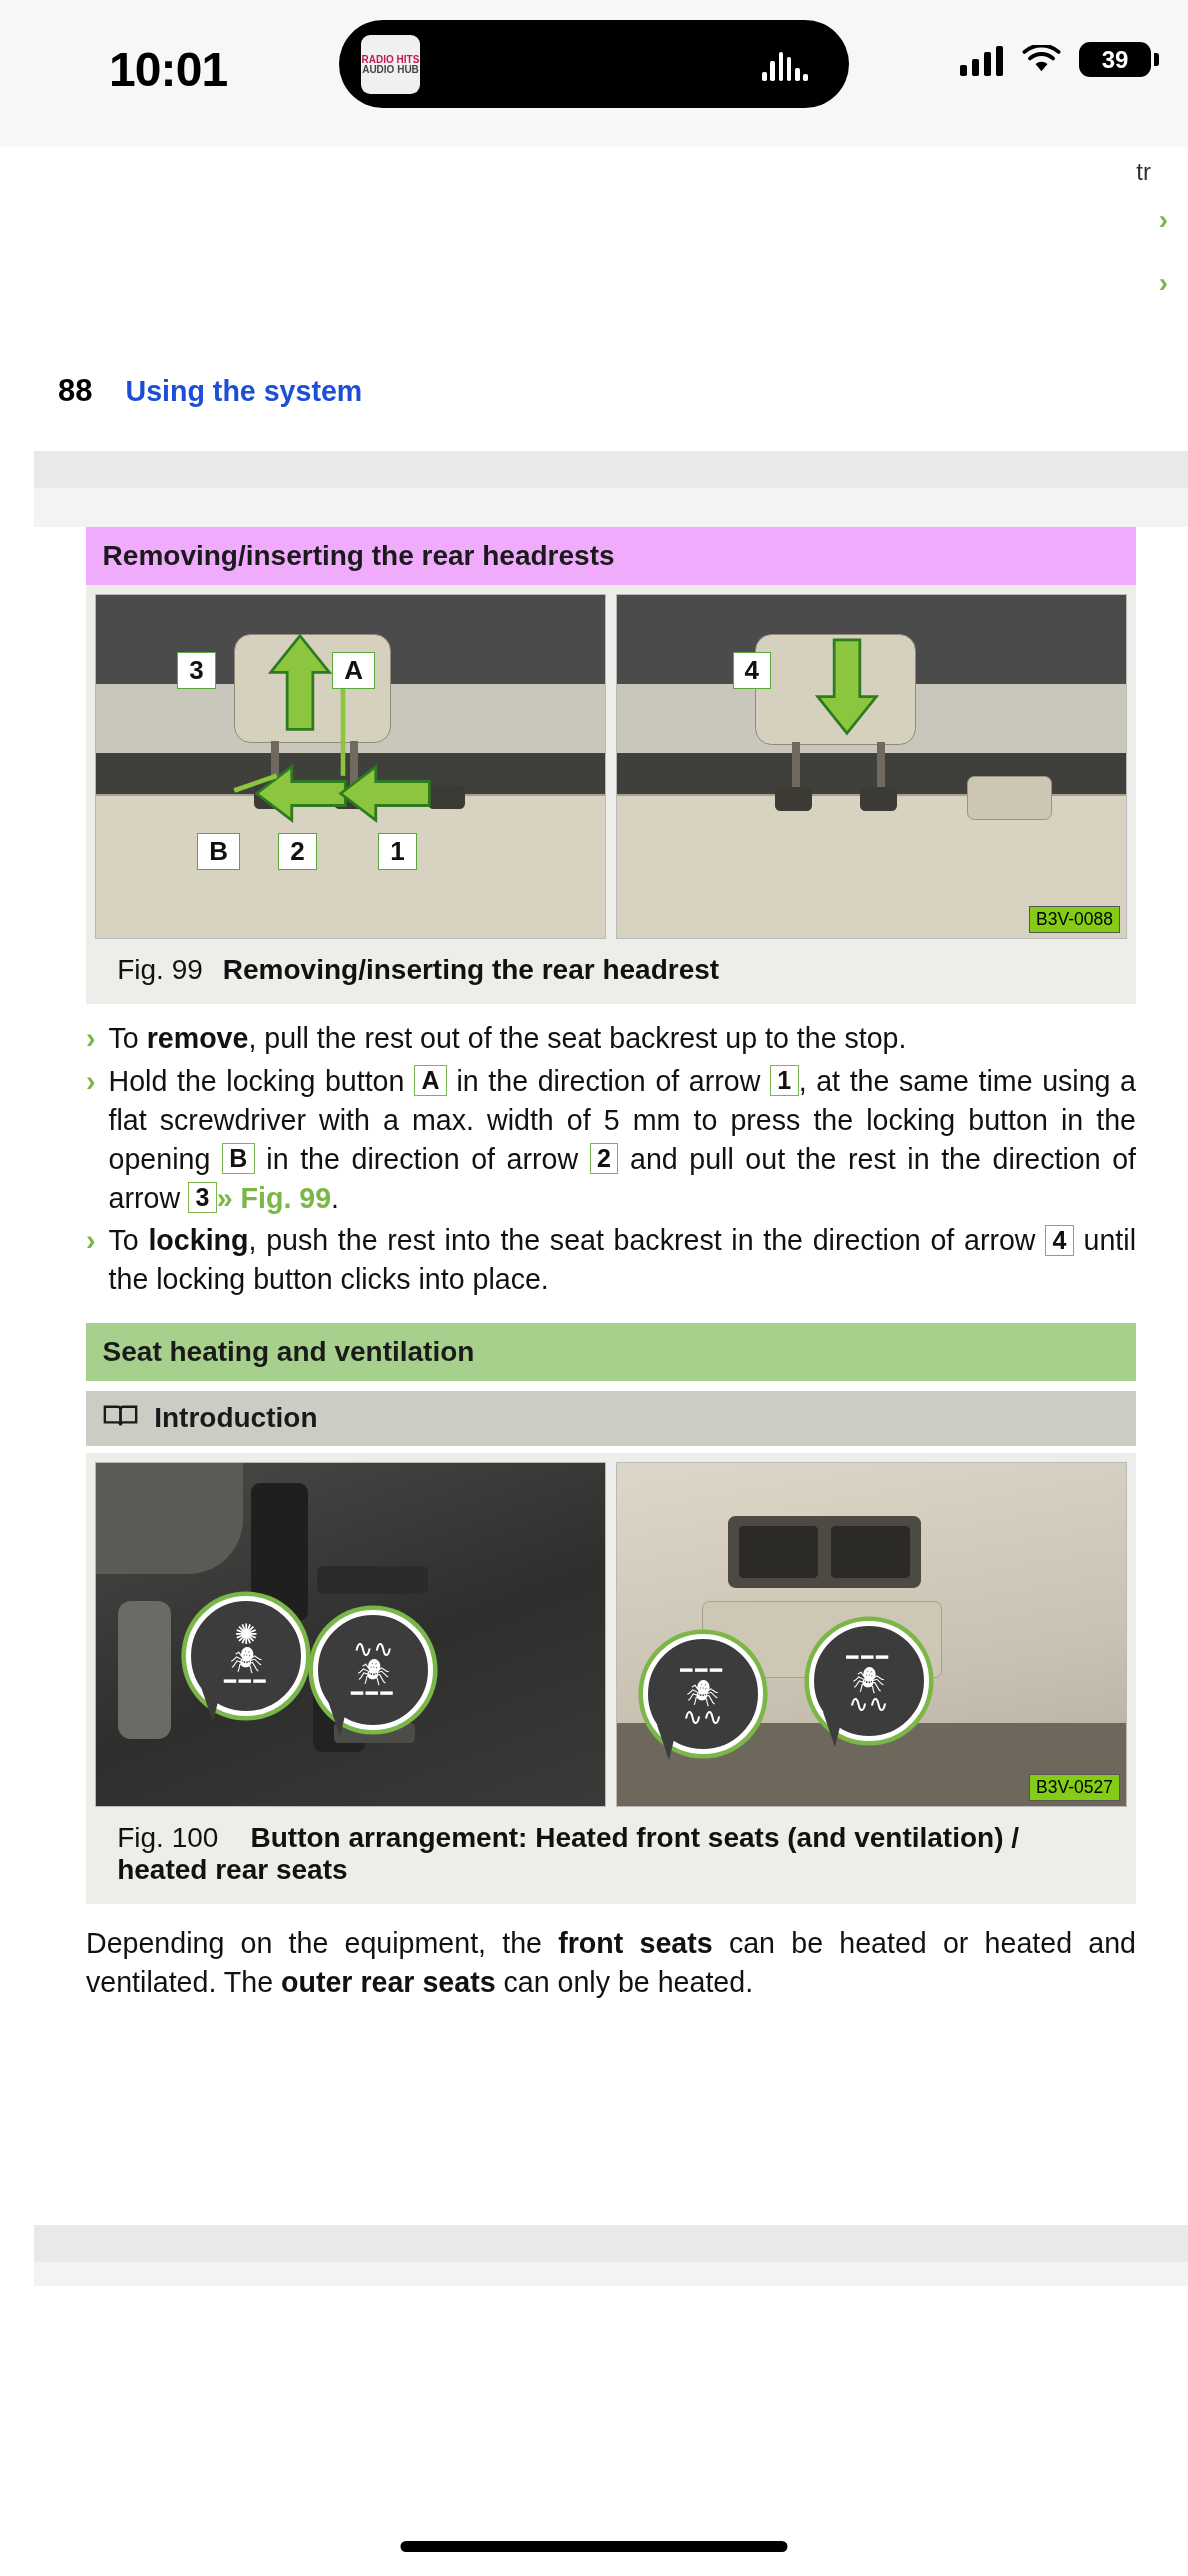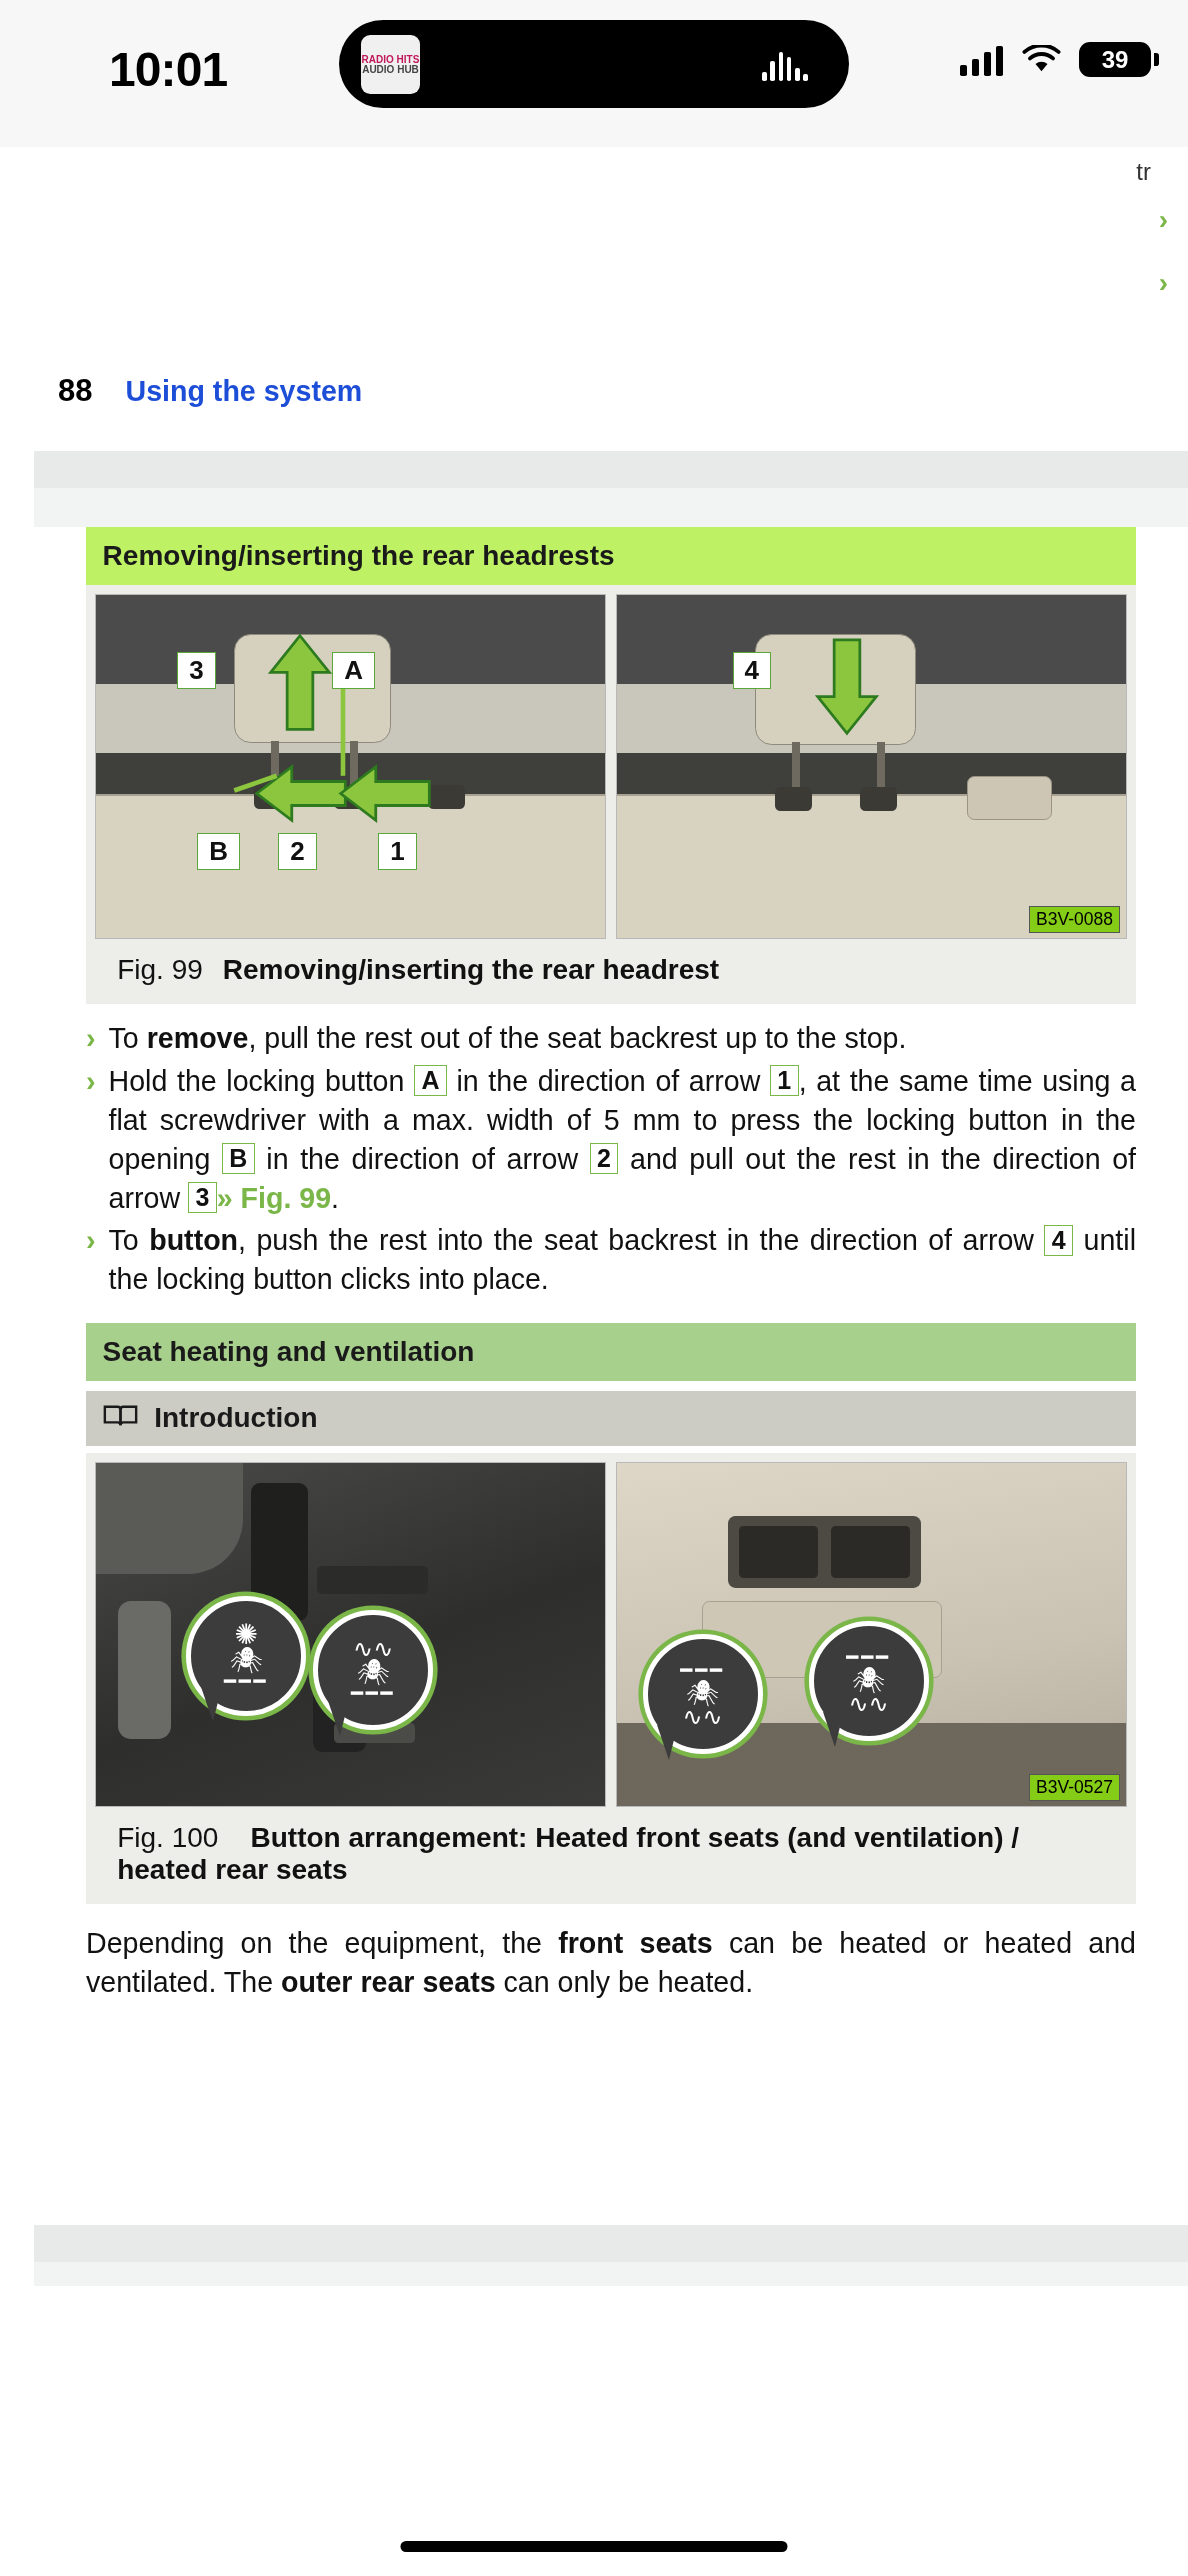--- a/index.html
+++ b/index.html
@@ -91,21 +91,21 @@
   }
   .runhead .pg { font-size: 31px; font-weight:700; color:#000; }
   .runhead .ttl { font-size: 28.6px; font-weight:700; color:#1d4ed8; }
 
   .grayband { position:absolute; left:0; top: 304px; width:100%; height: 37px; background:#e8eaea; }
   .grayband2 { position:absolute; left:0; top: 341px; width:100%; height: 39px; background:#f2f3f3; }
 
   .content { position:absolute; left:0; top: 380px; width: 100%; padding: 0 52px; }
 
   .sec-head {
-    background:#bef264; color:#1a1a1a; font-size: 28px; font-weight:700;
+    background:#f0abfc; color:#1a1a1a; font-size: 28px; font-weight:700;
     padding: 13px 16.6px; margin-bottom: 0;
   }
   .sec-head.green { background:#a8d08d; }
   .sub-head {
     background:#ccccc4; color:#1a1a1a; font-size: 28px; font-weight:700;
     padding: 11px 16.6px; display:flex; align-items:center; gap: 16.6px;
   }
 
   .figbox { background:#ededea; padding: 9.2px 9.2px 0 9.2px; }
   .figimgs { display:flex; gap: 9.2px; }
@@ -336,21 +336,21 @@
         <div class="bullet">
           <span class="chev">›</span>
           <span class="body">To <b>remove</b>, pull the rest out of the seat backrest up to the stop.</span>
         </div>
         <div class="bullet">
           <span class="chev">›</span>
           <span class="body">Hold the locking button <span class="keybox">A</span> in the direction of arrow <span class="keybox">1</span>, at the same time using a flat screwdriver with a max. width of 5&nbsp;mm to press the locking button in the opening <span class="keybox">B</span> in the direction of arrow <span class="keybox">2</span> and pull out the rest in the direction of arrow <span class="keybox">3</span><span class="ref">» Fig. 99</span>.</span>
         </div>
         <div class="bullet">
           <span class="chev">›</span>
-          <span class="body">To <b>button</b>, push the rest into the seat backrest in the direction of arrow <span class="keybox">4</span> until the locking button clicks into place.</span>
+          <span class="body">To <b>locking</b>, push the rest into the seat backrest in the direction of arrow <span class="keybox">4</span> until the locking button clicks into place.</span>
         </div>
       </div>
 
       <div class="sec-head green" style="margin-top:24px;">Seat heating and ventilation</div>
 
       <div class="sub-head" style="margin-top:9.2px;">
         <span>
           <svg width="35" height="26" viewBox="0 0 38 28">
             <path d="M2 5 h14 a3 3 0 0 1 3 3 v17 a3 3 0 0 0 -3 -3 H2 Z" fill="none" stroke="#1a1a1a" stroke-width="2.6"></path>
             <path d="M36 5 h-14 a3 3 0 0 0 -3 3 v17 a3 3 0 0 1 3 -3 h14 Z" fill="none" stroke="#1a1a1a" stroke-width="2.6"></path>

